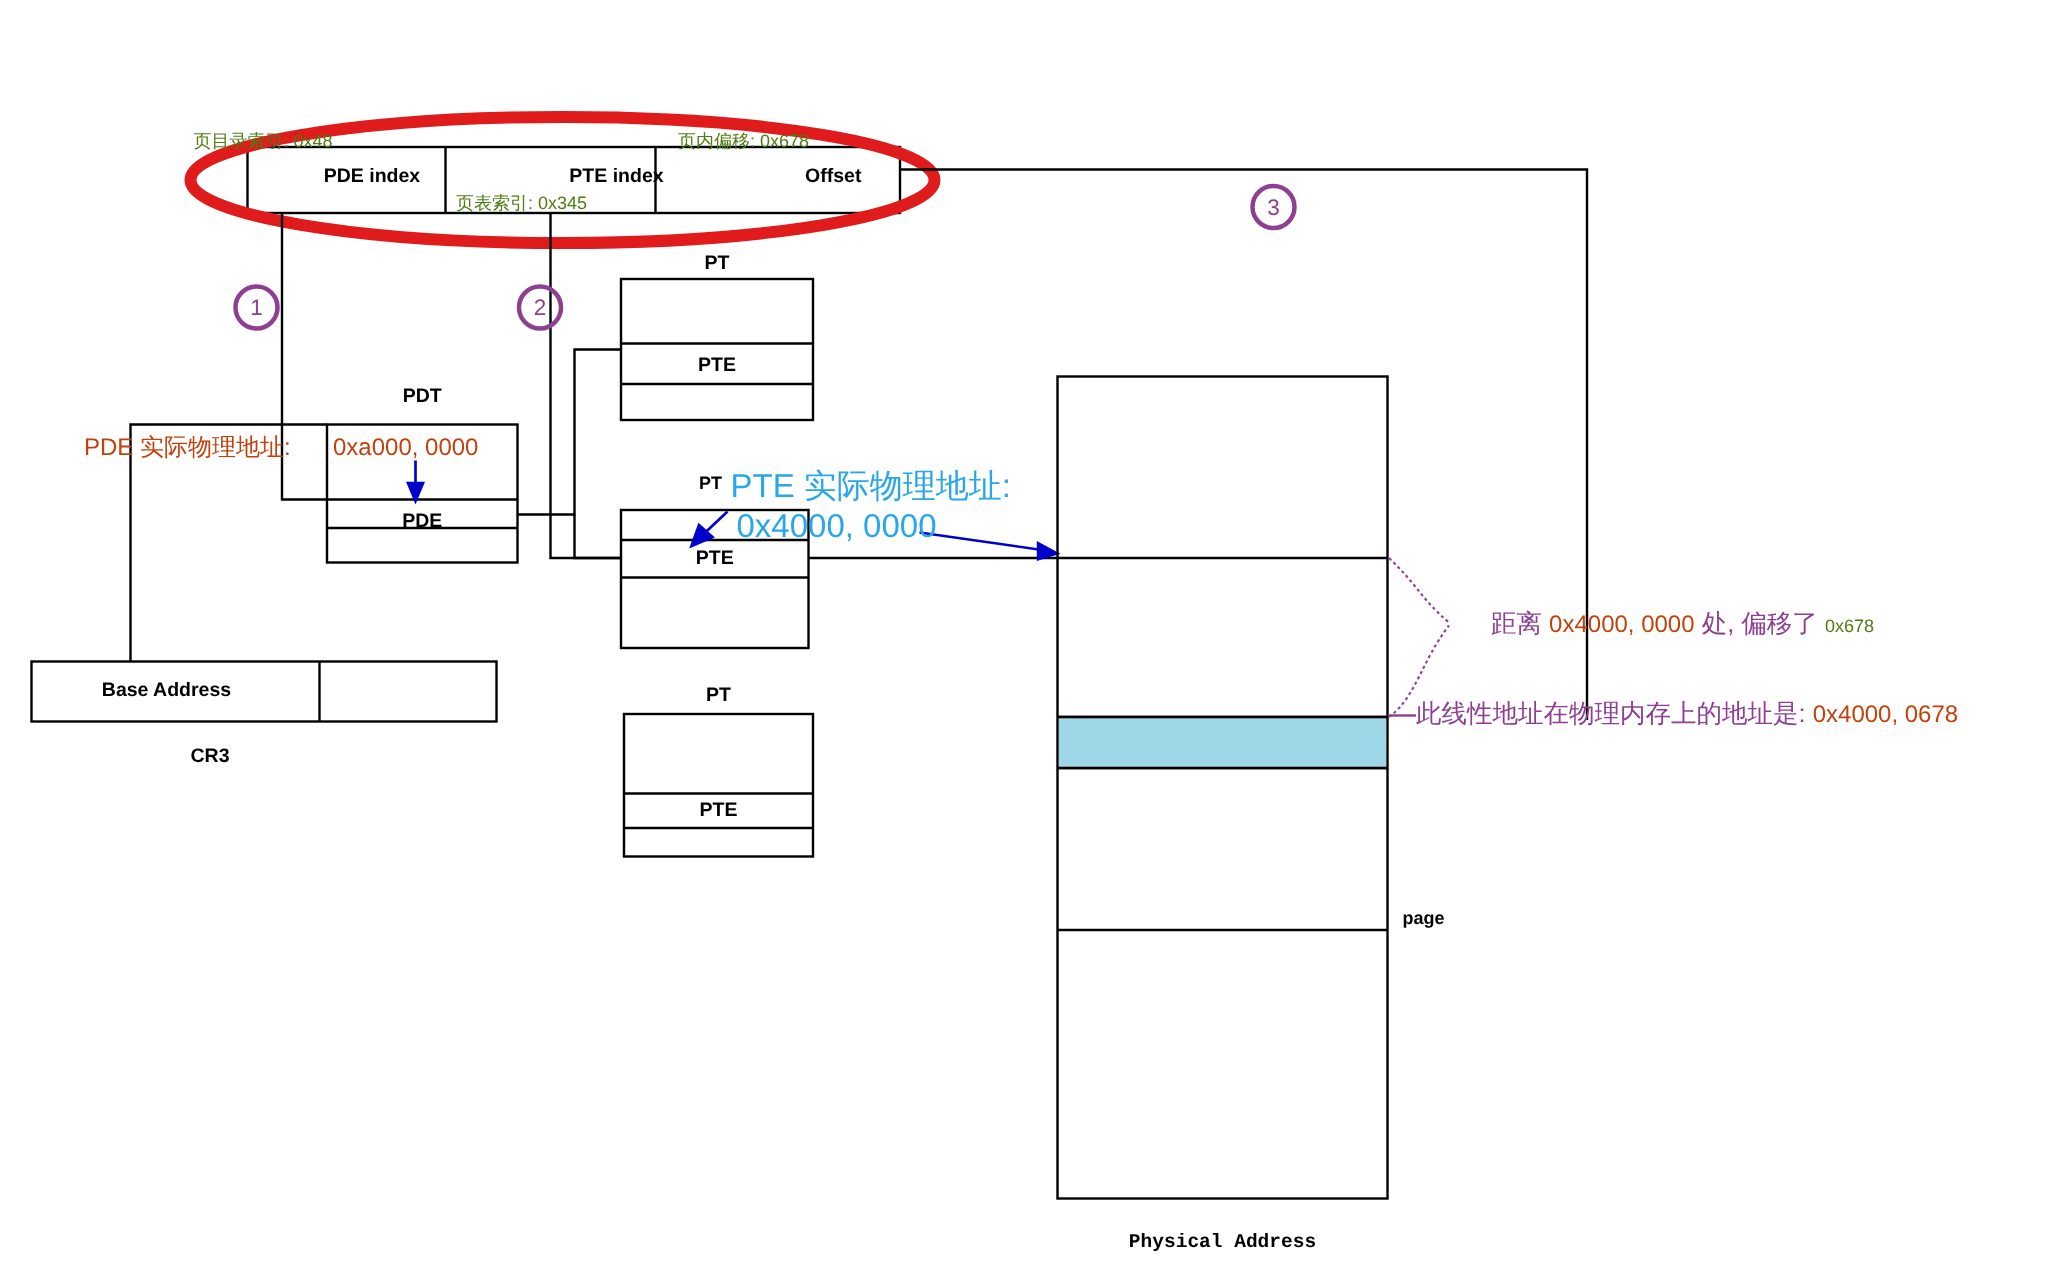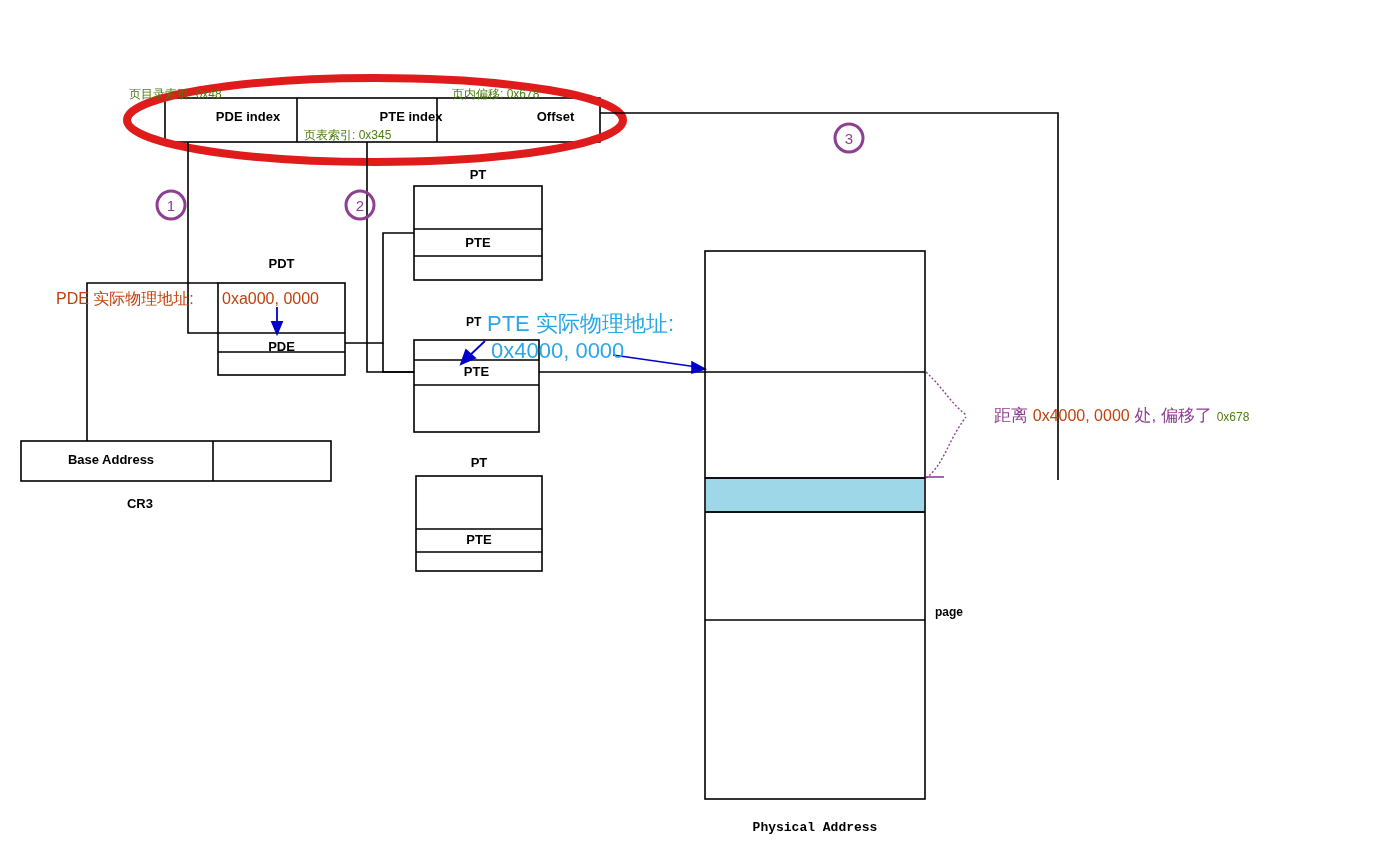--- a/index.html
+++ b/index.html
@@ -157,14 +157,17 @@
   <div class="lbl blk ctr" style="left:416px;top:456px;width:126px;">PT</div>
   <div class="lbl blk ctr" style="left:416px;top:533px;width:126px;">PTE</div>
 
   <div class="lbl blk-s" style="left:935px;top:606px;">page</div>
   <div class="lbl blk ctr" style="left:705px;top:821px;width:220px;font-family:Liberation Mono, monospace;">Physical Address</div>
 
   <div class="lbl" style="left:978px;top:407px;margin-left:16px;">
     <span class="purp">距离 </span><span class="cyan">0x4000, 0000</span><span class="purp"> 处, 偏移了 </span><span class="red">0x678</span>
   </div>
 
+  <div class="lbl" style="left:944px;top:467px;">
+    <span class="purp">此线性地址在物理内存上的地址是: </span><span class="cyan">0x4000, 0678</span>
+  </div>
 
 </div>
 
 </body></html>

